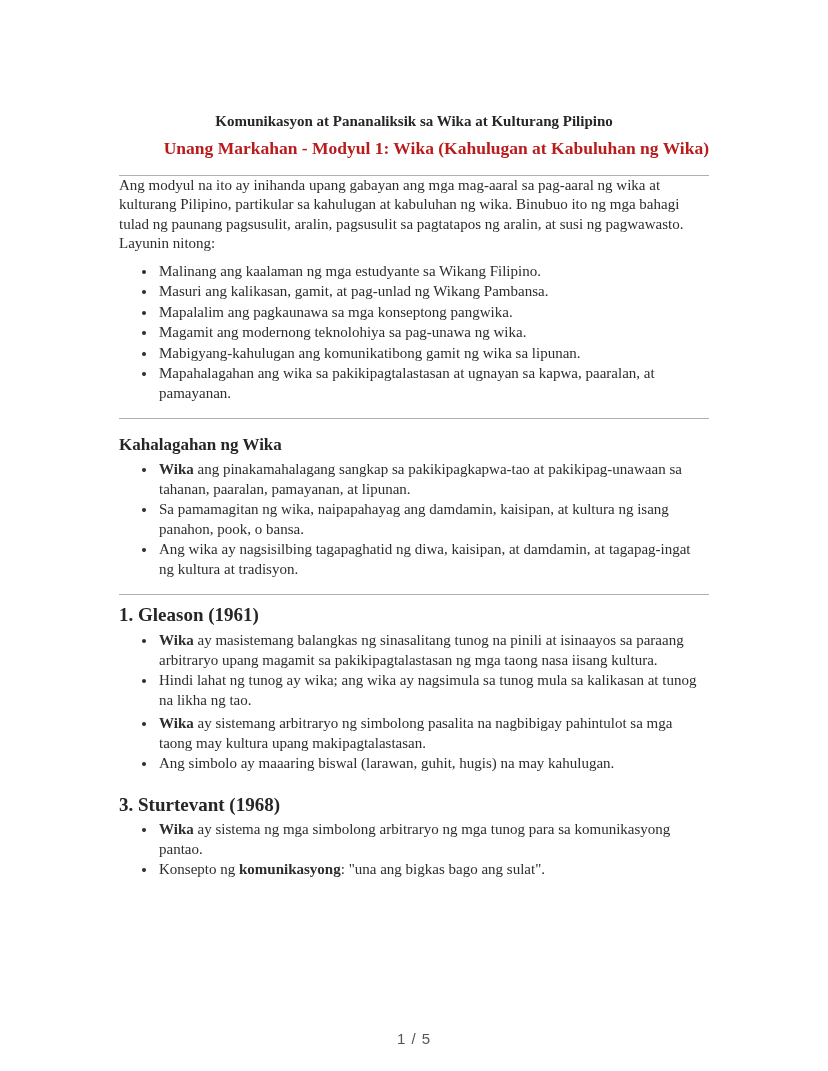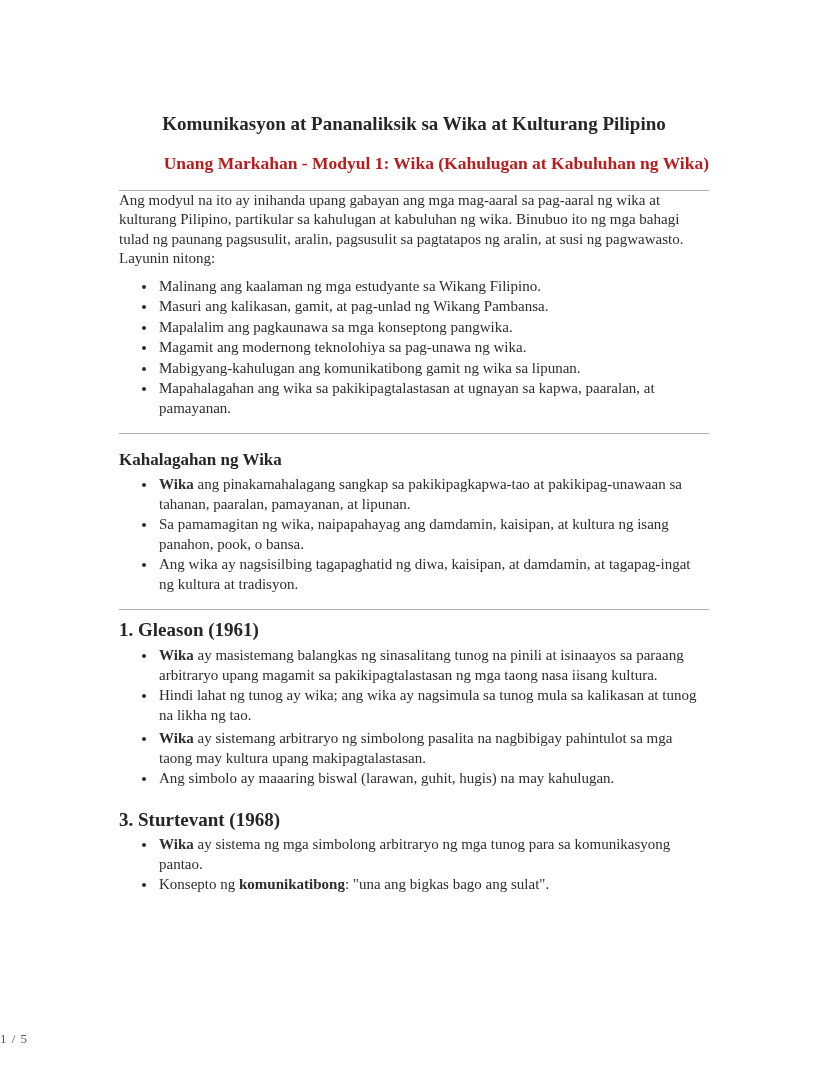--- a/index.html
+++ b/index.html
@@ -20,25 +20,25 @@
     width: 828px;
     height: 1071px;
     background: #ffffff;
   }
   .content {
     width: 590px;
     margin: 0 auto;
     padding-top: 112px;
   }
   .doc-title {
-    font-size: 19px;
+    font-size: 15px;
     font-weight: bold;
     text-align: center;
     color: #262626;
-    margin: 0 0 17px 0;
+    margin: 0 0 7px 0;
     line-height: 1.25;
   }
   .doc-subtitle {
     font-size: 17.5px;
     font-weight: bold;
     text-align: right;
     color: #b91c1c;
     margin: 0;
     line-height: 1.25;
   }
@@ -78,22 +78,23 @@
     line-height: 1.25;
   }
   .subsection-heading.first {
     margin-top: 8px;
   }
   .page-footer {
     position: absolute;
     bottom: 24px;
     left: 0;
     width: 100%;
-    font-family: Liberation Serif, serif;
-    font-size: 13px;
+    text-align: center;
+    font-family: Liberation Sans, sans-serif;
+    font-size: 15px;
     color: #555555;
     letter-spacing: 1px;
   }
   b { font-weight: bold; }
 </style>
 </head>
 <body>
 
 <div class="page">
   <div class="content">
@@ -144,21 +145,21 @@
         <ul class="bullet-list">
             <li><b>Wika</b><span> ay sistemang arbitraryo ng simbolong pasalita na nagbibigay pahintulot sa mga taong may kultura upang makipagtalastasan.</span></li>
             <li><span>Ang simbolo ay maaaring biswal (larawan, guhit, hugis) na may kahulugan.</span></li>
           </ul>
       </div>
 
       <div class="subsection">
         <h4 class="subsection-heading">3. Sturtevant (1968)</h4>
         <ul class="bullet-list">
             <li><b>Wika</b><span> ay sistema ng mga simbolong arbitraryo ng mga tunog para sa komunikasyong pantao.</span></li>
-            <li><span>Konsepto ng </span><b>komunikatibong</b><span>: "una ang bigkas bago ang sulat".</span></li>
+            <li><span>Konsepto ng </span><b>komunikasyong</b><span>: "una ang bigkas bago ang sulat".</span></li>
           </ul>
       </div>
     </section>
 
   </div>
 
   <footer class="page-footer">1 / 5</footer>
 </div>
 
 </body></html>

